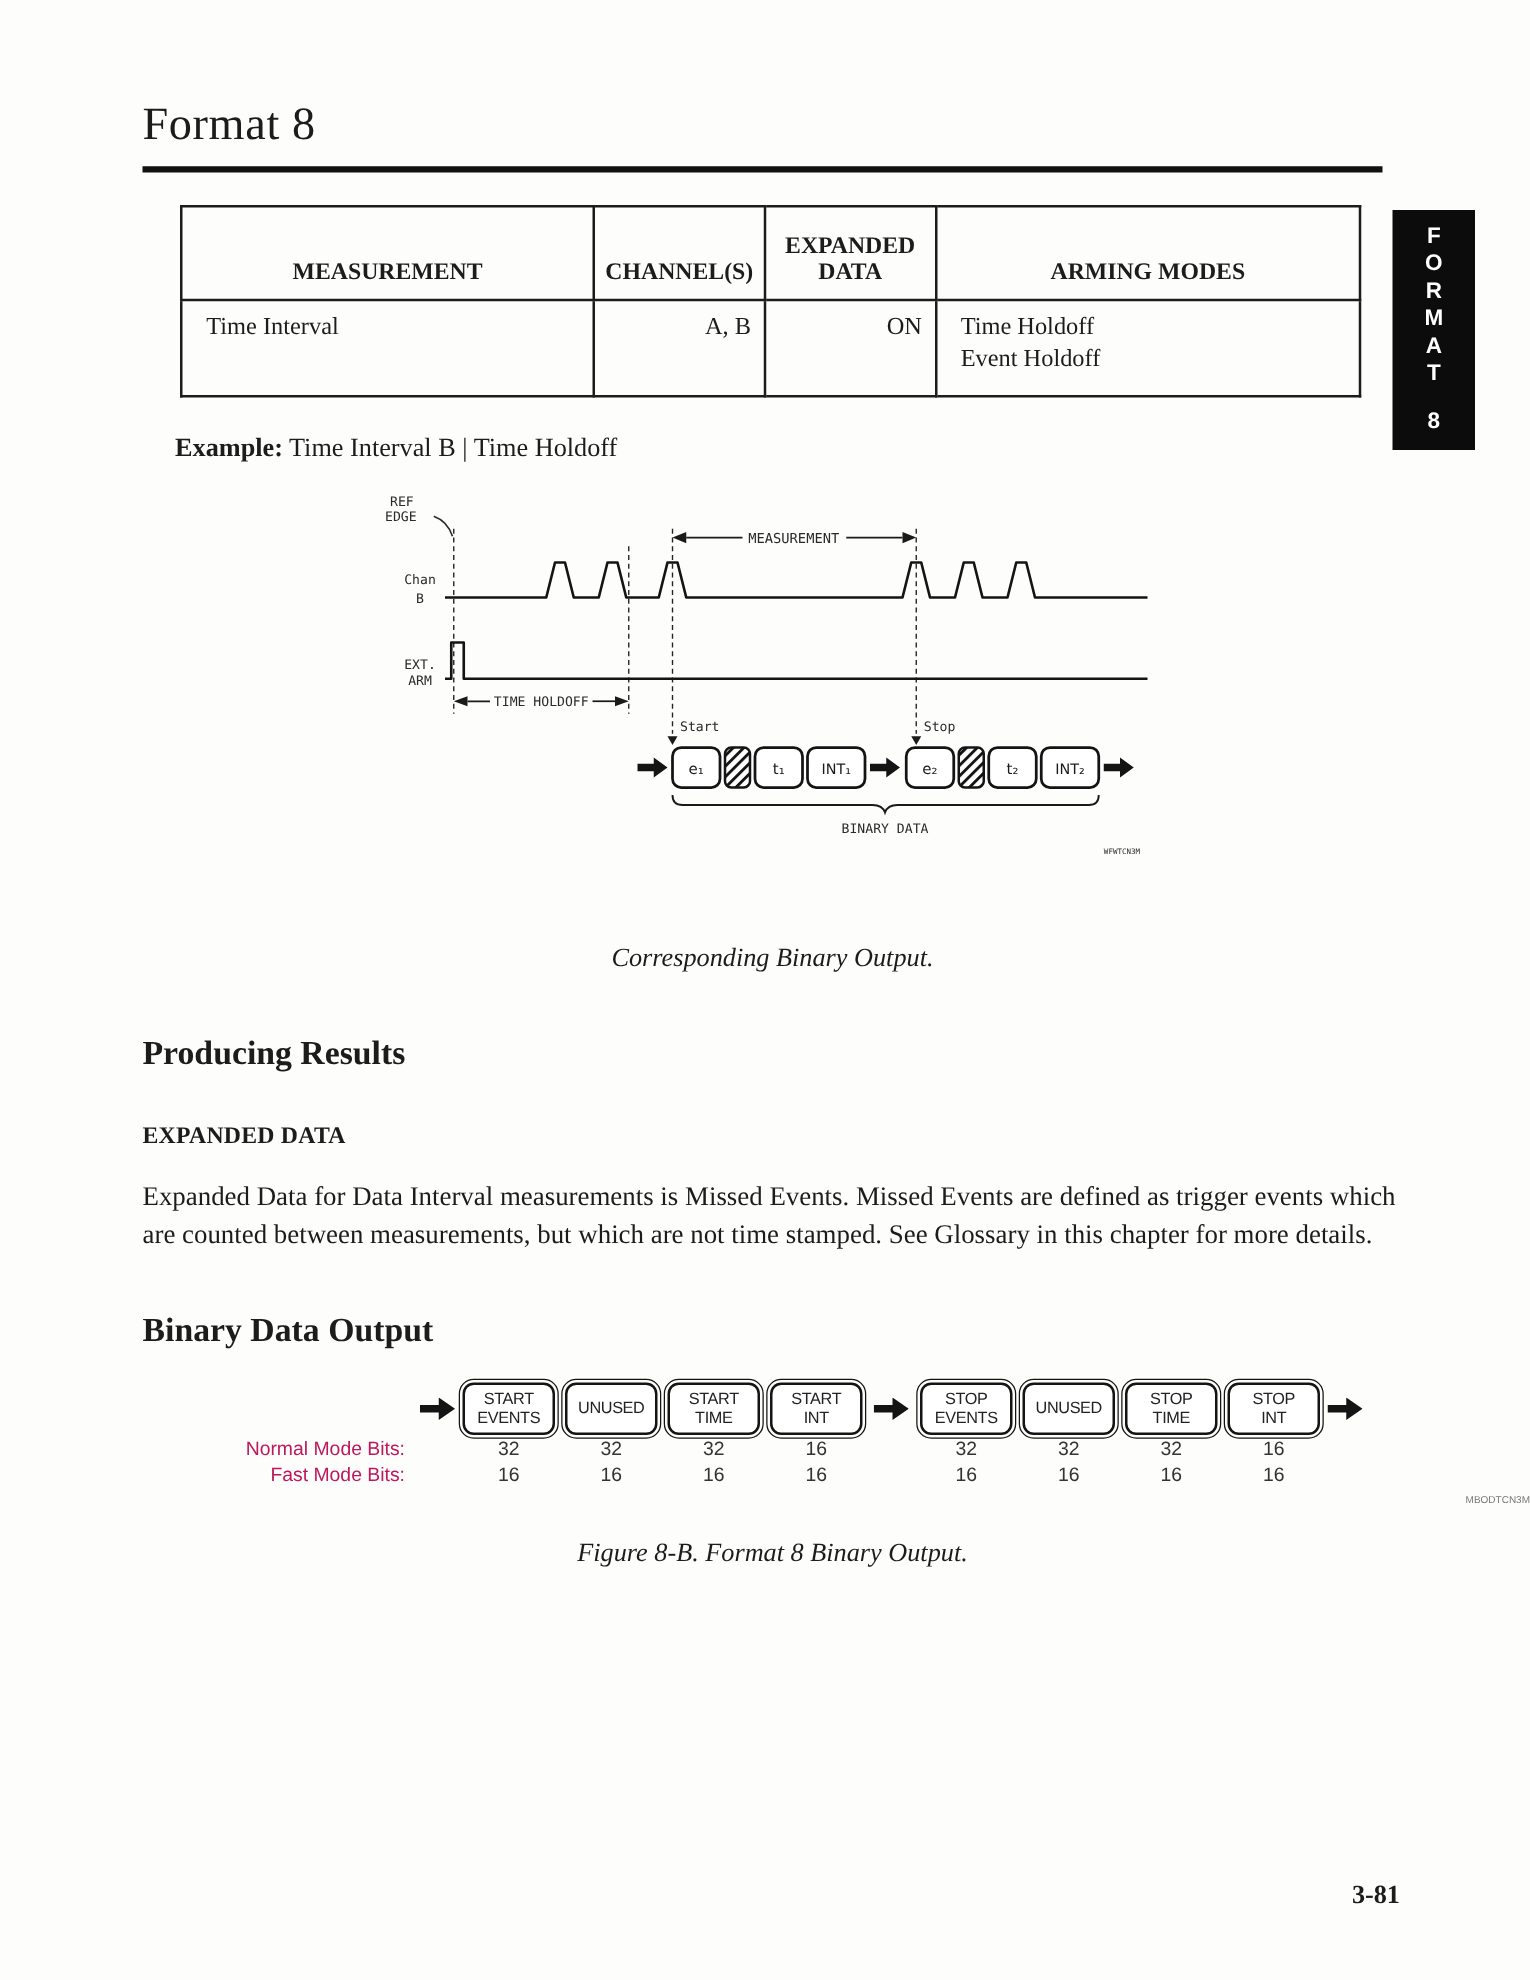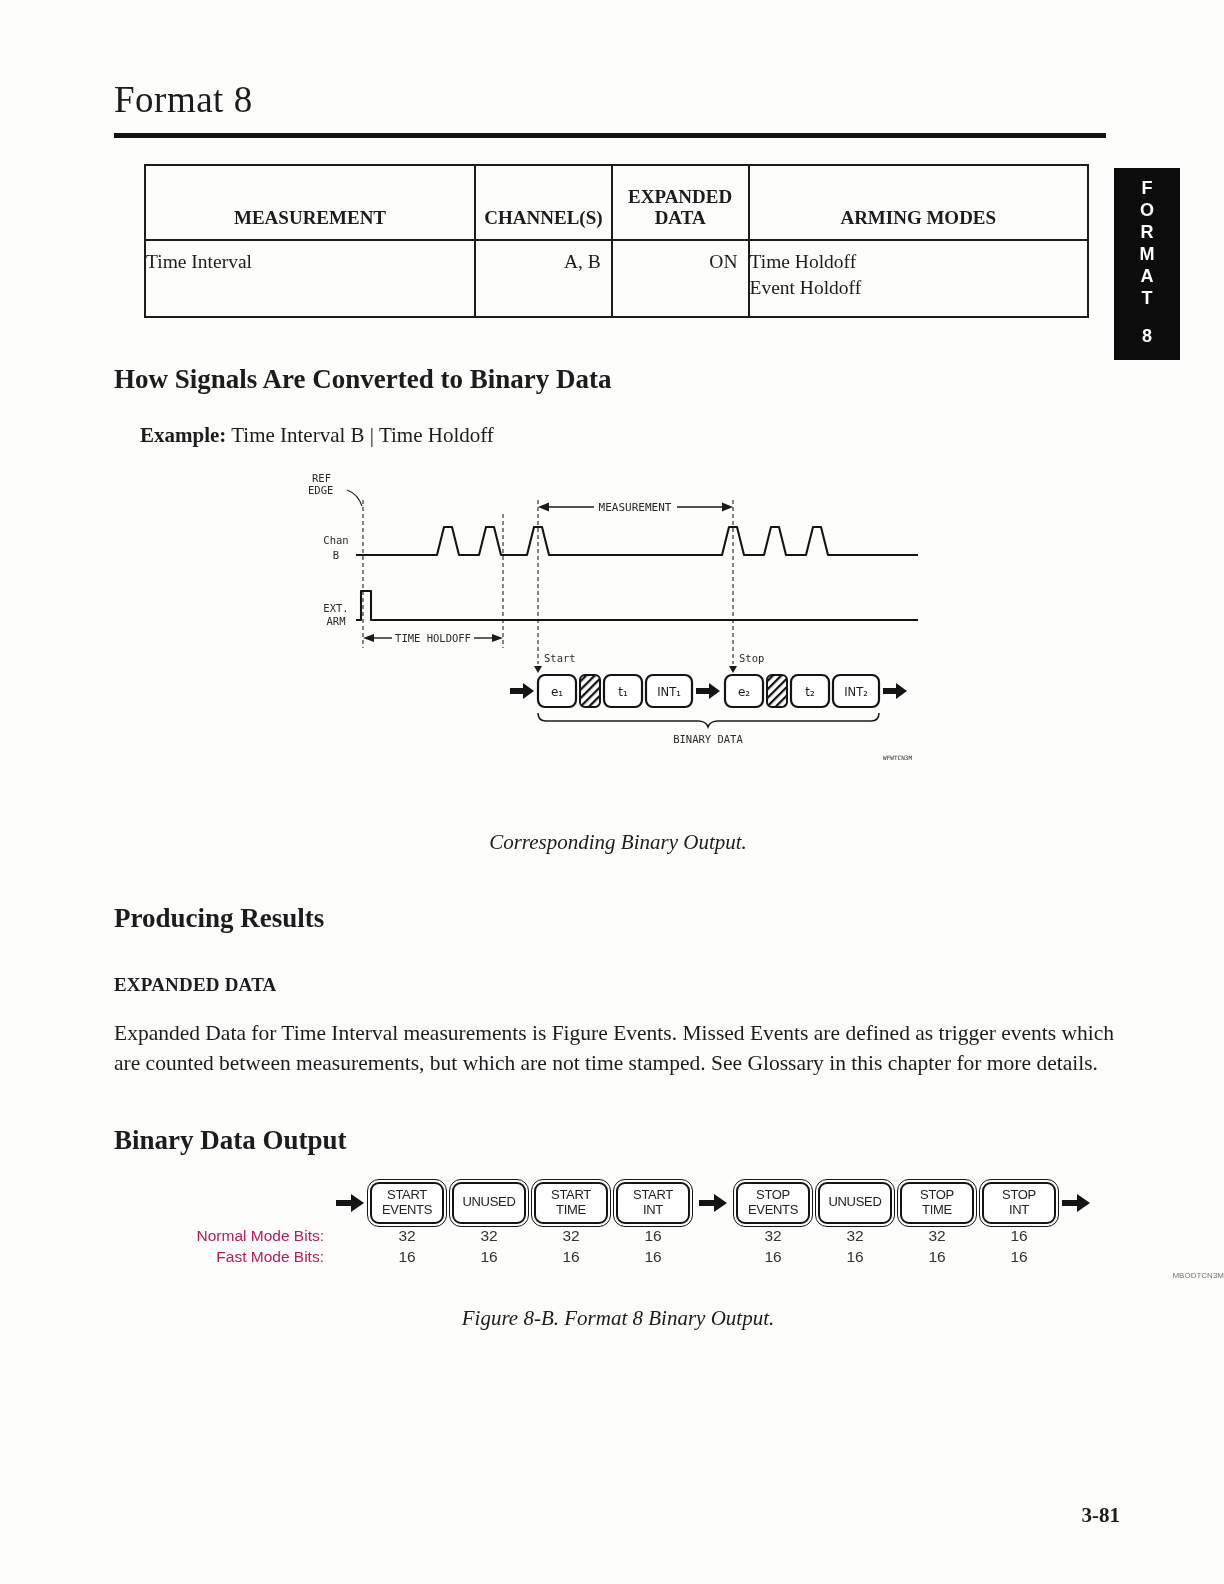--- a/index.html
+++ b/index.html
@@ -32,21 +32,21 @@
     padding-top:10px; color:#fff;
     font-family:"Liberation Sans", sans-serif; font-weight:bold;
   }
   .side-tab .ltr { font-size:18px; line-height:1.22; }
   .side-tab .num { font-size:18px; margin-top:16px; }
 
   
   table.spec { border-collapse:collapse; margin:26px 0 0 30px; width:945px; }
   table.spec th, table.spec td { border:2px solid #1c1c1c; }
   table.spec th { font-size:19px; font-weight:bold; vertical-align:bottom; padding:20px 6px 10px 6px; text-align:center; line-height:1.15; }
-  table.spec td { font-size:19.5px; padding:8px 10px 16px 0; vertical-align:top; line-height:1.3; }
+  table.spec td { font-size:19.5px; padding:8px 10px 16px 19px; vertical-align:top; line-height:1.3; }
   .col-meas { width:35%; } .col-chan { width:14.5%; } .col-exp { width:14.5%; } .col-arm { width:36%; }
   td.c { text-align:right; }
 
   
   .h2 { font-size:27px; font-weight:bold; margin-top:46px; }
   .h3 { font-size:19px; font-weight:bold; margin-top:40px; letter-spacing:.2px; }
   .example { font-size:21px; margin-top:28px; padding-left:26px; }
   .example .lbl { font-weight:bold; }
   .body-text { font-size:21.5px; line-height:1.42; margin-top:26px; width:1005px; }
 
@@ -118,21 +118,20 @@
           <td class="c">A, B</td>
           <td class="c">ON</td>
           <td>
             <span>Time Holdoff</span><br>
             <span>Event Holdoff</span>
           </td>
         </tr>
       </tbody>
     </table>
 
-    <div class="h2">How Signals Are Converted to Binary Data</div>
     <div class="example">
       <span class="lbl">Example:</span>
       <span>Time Interval B  |  Time Holdoff</span>
     </div>
 
     <div class="figa">
       <svg viewBox="0 0 660 300" width="660" height="300">
         <defs>
           <pattern id="hatch" patternUnits="userSpaceOnUse" width="6" height="6" patternTransform="rotate(45)">
             <rect width="6" height="6" fill="#ffffff"></rect>
@@ -209,21 +208,21 @@
       </svg>
     </div>
 
     <div class="caption">
       <br>
       <span>Corresponding Binary Output.</span>
     </div>
 
     <div class="h2">Producing Results</div>
     <div class="h3">EXPANDED DATA</div>
-    <div class="body-text" style="margin-top:22px;">Expanded Data for Time Interval measurements is Figure Events. Missed Events are defined as trigger events which are counted between measurements, but which are not time stamped. See Glossary in this chapter for more details.</div>
+    <div class="body-text" style="margin-top:22px;">Expanded Data for Data Interval measurements is Missed Events. Missed Events are defined as trigger events which are counted between measurements, but which are not time stamped. See Glossary in this chapter for more details.</div>
 
     <div class="h2">Binary Data Output</div>
 
     <div class="figb">
       <div class="figb-grid">
 
         <div></div>
         <div class="flow-arrow">
             <svg width="28" height="18">
               <polygon points="0,6 15,6 15,0 28,9 15,18 15,12 0,12" fill="#141414"></polygon>

